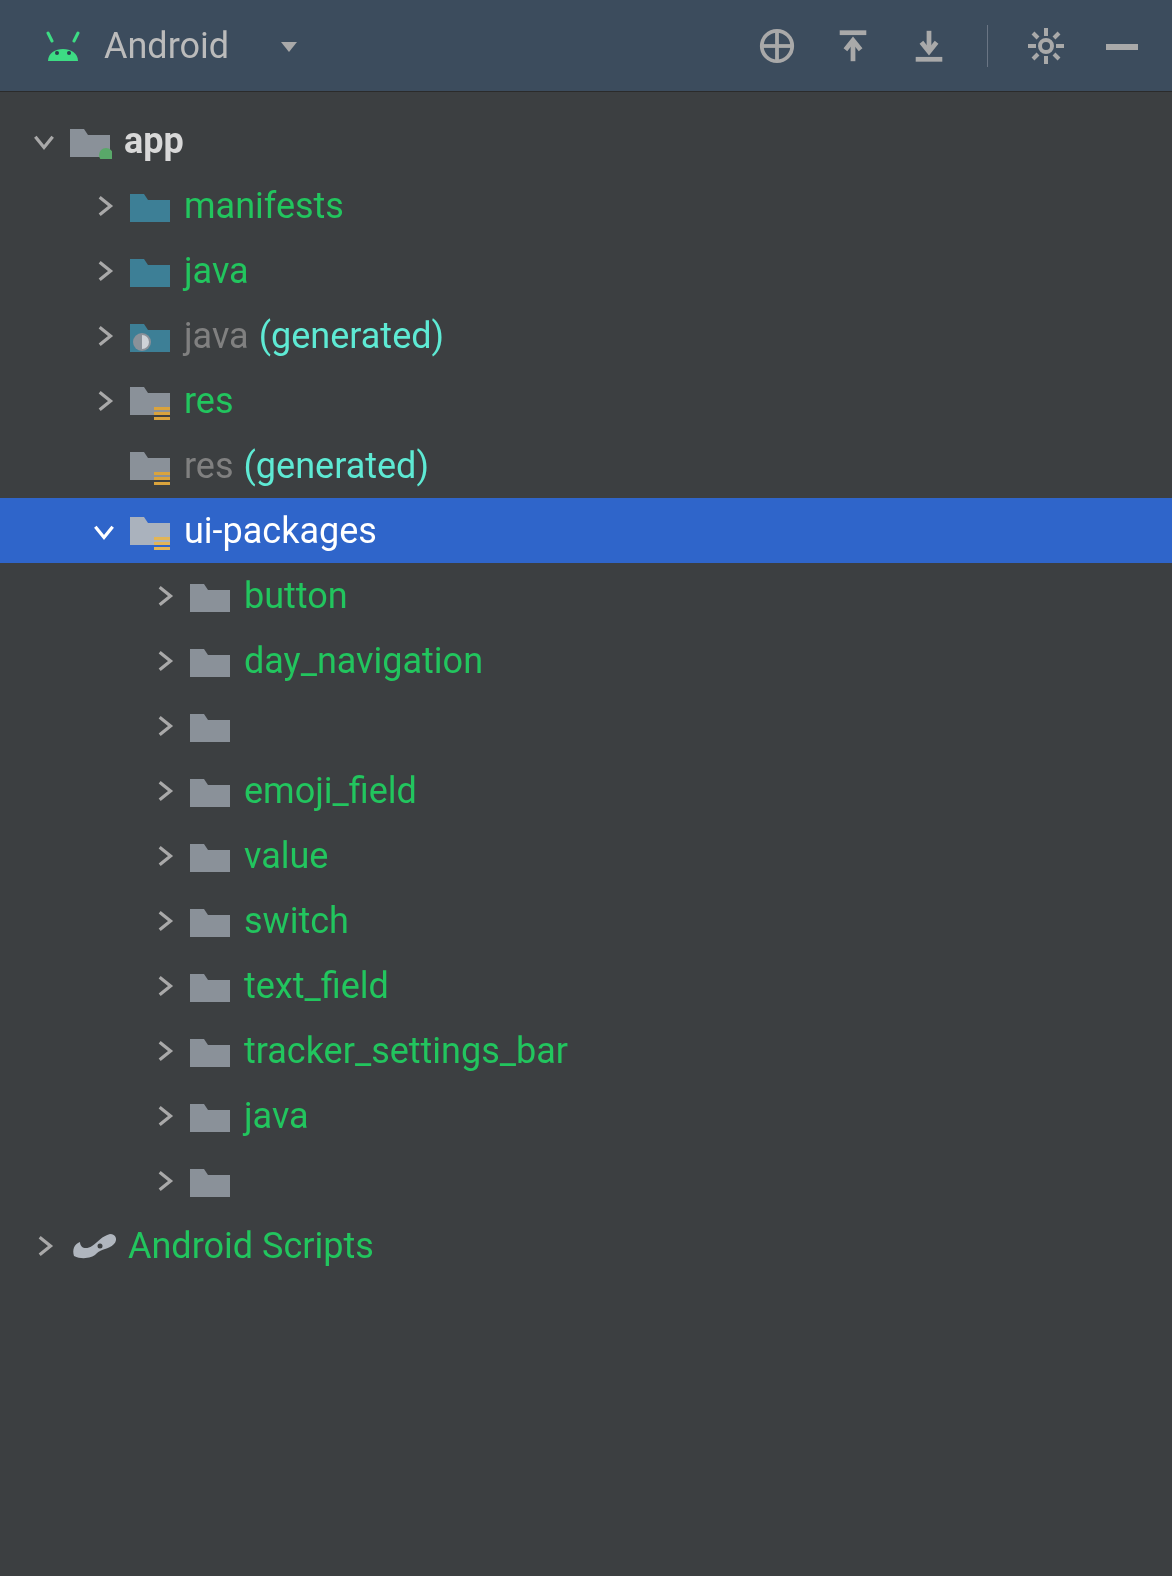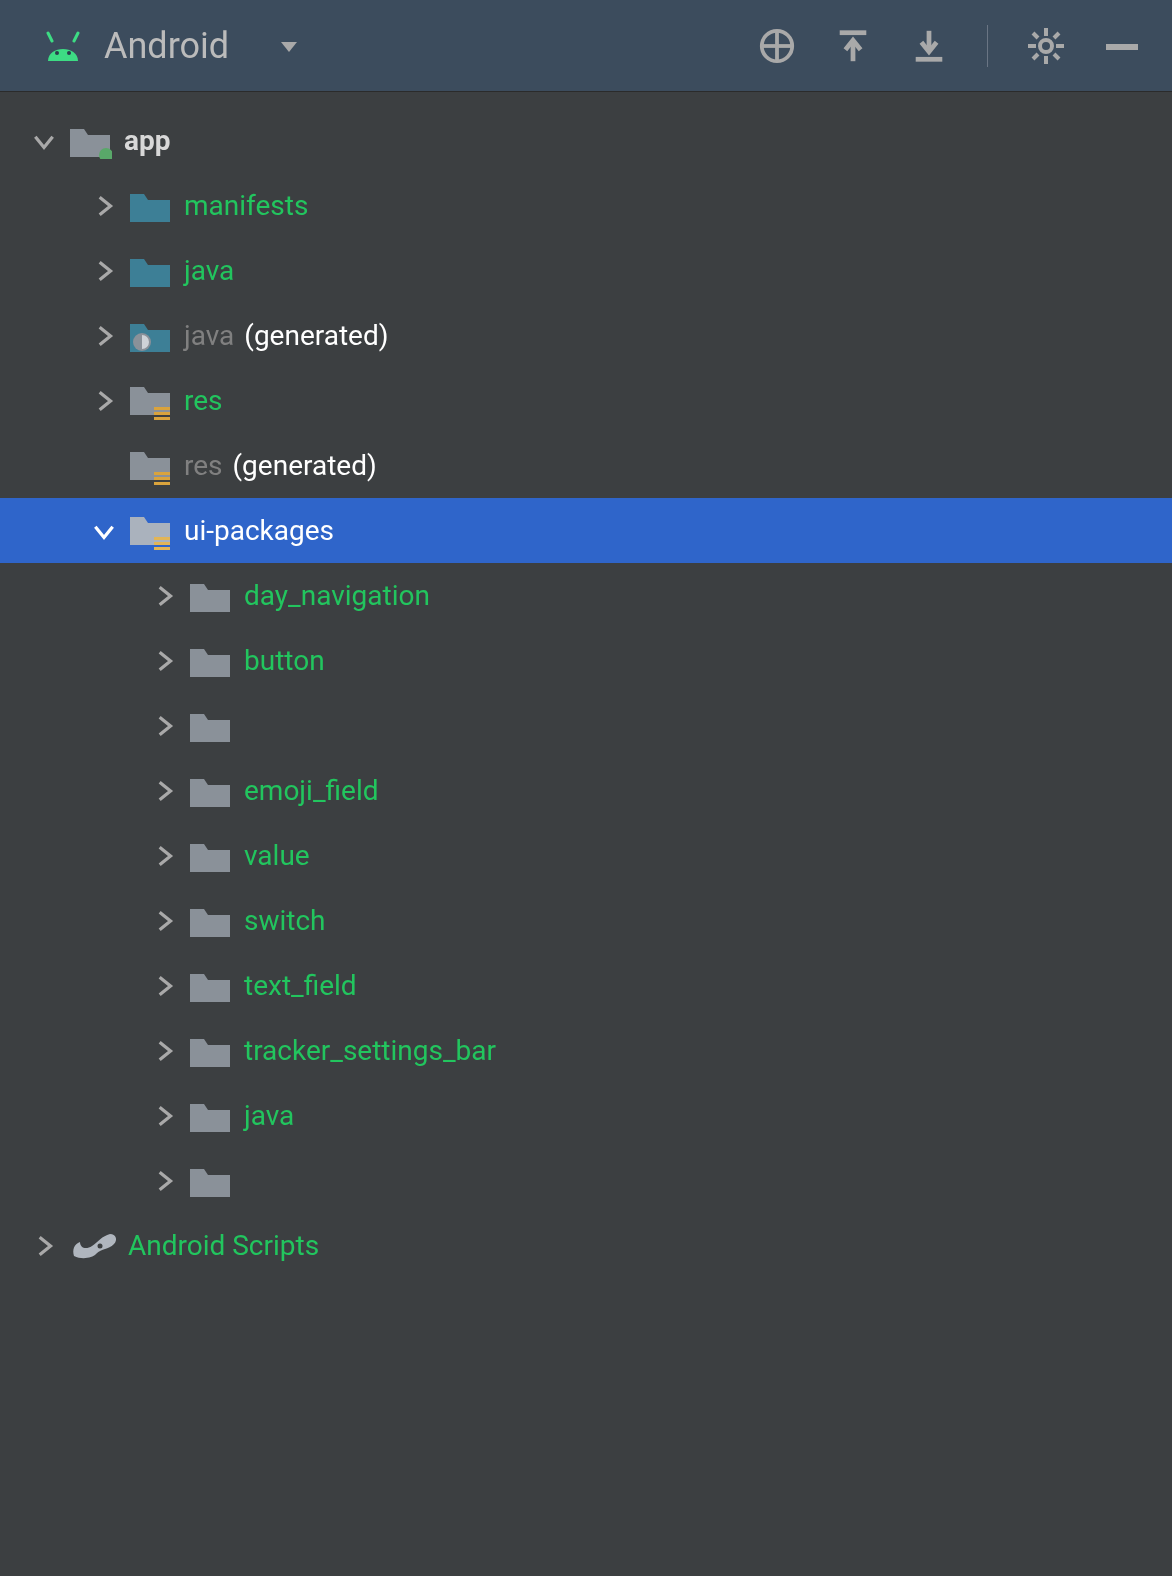--- a/index.html
+++ b/index.html
@@ -55,21 +55,21 @@
     cursor: pointer;
   }
   .toolbar-sep {
     width: 1px;
     height: 42px;
     background: #6a7584;
     margin: 0 2px;
   }
   .tree {
     padding-top: 16px;
-    font-size: 28px;
+    font-size: 36px;
   }
   .tree-row {
     display: flex;
     align-items: center;
     height: 65px;
     padding-left: 20px;
     cursor: pointer;
     white-space: nowrap;
   }
   .tree-row.selected {
@@ -94,21 +94,21 @@
     align-items: center;
     justify-content: center;
     position: relative;
   }
   .label {
     color: #22c55e;
   }
   .tree-row.selected .label { color: #ffffff; text-align: right; }
   .label.bold { font-weight: 700; color: #d8d8d8; }
   .label.muted { color: #808080; }
-  .suffix-muted { color: #ffffff; margin-left: 10px; }
+  .suffix-muted { color: #5eead4; margin-left: 10px; }
   .gradle-icon {
     width: 50px;
     height: 36px;
     margin-right: 10px;
     display: inline-flex;
     align-items: center;
     justify-content: center;
   }
   svg { display: block; }
 </style>
@@ -303,36 +303,36 @@
     <span class="chevron">
         <svg width="26" height="26" viewBox="0 0 24 24">
           <path d="M8 4 L18 12 L8 20" fill="none" stroke="#a9a9a9" stroke-width="3"></path>
         </svg>
       </span>
     <span class="folder-icon">
         <svg width="44" height="36" viewBox="0 0 44 36">
           <path d="M2 6 L16 6 L20 12 L42 12 L42 34 L2 34 Z" fill="#8a9199"></path>
         </svg>
       </span>
+    <span class="label">button</span>
+  </div>
+
+  <div class="tree-row">
+    <span class="indent" style="width:120px"></span>
+    <span class="chevron">
+        <svg width="26" height="26" viewBox="0 0 24 24">
+          <path d="M8 4 L18 12 L8 20" fill="none" stroke="#a9a9a9" stroke-width="3"></path>
+        </svg>
+      </span>
+    <span class="folder-icon">
+        <svg width="44" height="36" viewBox="0 0 44 36">
+          <path d="M2 6 L16 6 L20 12 L42 12 L42 34 L2 34 Z" fill="#8a9199"></path>
+        </svg>
+      </span>
     <span class="label">day_navigation</span>
-  </div>
-
-  <div class="tree-row">
-    <span class="indent" style="width:120px"></span>
-    <span class="chevron">
-        <svg width="26" height="26" viewBox="0 0 24 24">
-          <path d="M8 4 L18 12 L8 20" fill="none" stroke="#a9a9a9" stroke-width="3"></path>
-        </svg>
-      </span>
-    <span class="folder-icon">
-        <svg width="44" height="36" viewBox="0 0 44 36">
-          <path d="M2 6 L16 6 L20 12 L42 12 L42 34 L2 34 Z" fill="#8a9199"></path>
-        </svg>
-      </span>
-    <span class="label">button</span>
   </div>
 
   <div class="tree-row">
     <span class="indent" style="width:120px"></span>
     <span class="chevron">
         <svg width="26" height="26" viewBox="0 0 24 24">
           <path d="M8 4 L18 12 L8 20" fill="none" stroke="#a9a9a9" stroke-width="3"></path>
         </svg>
       </span>
     <span class="folder-icon">

